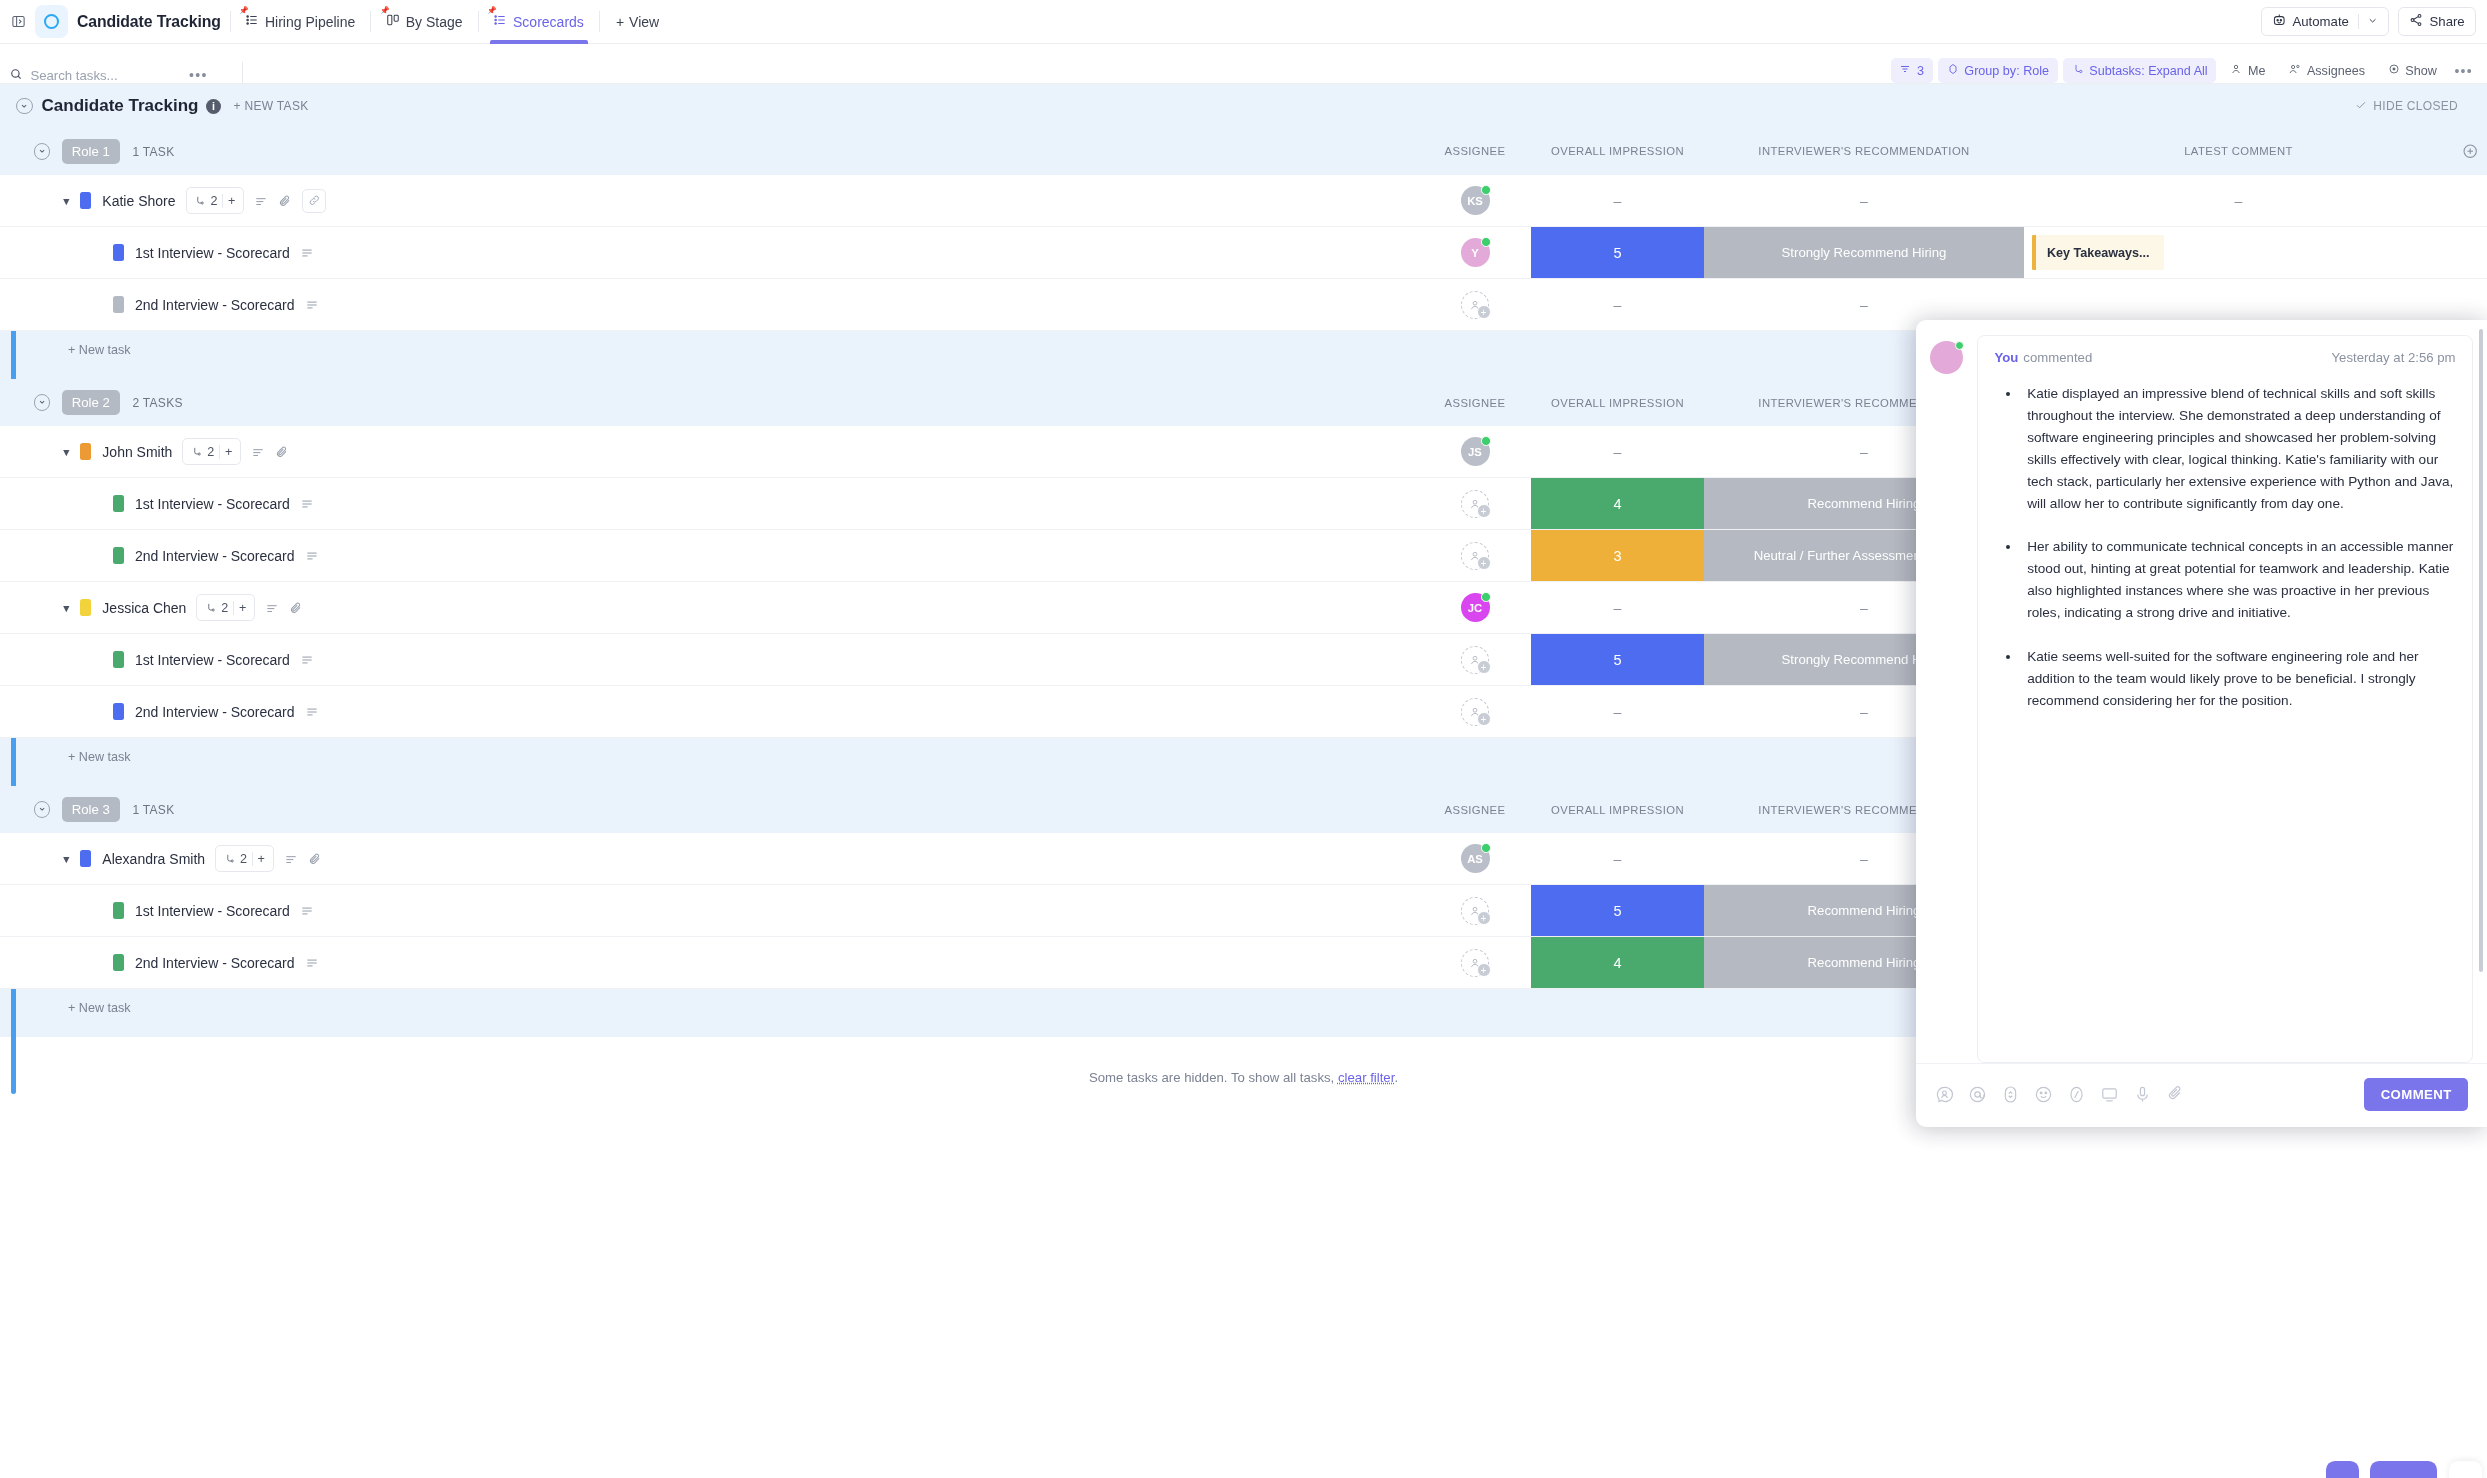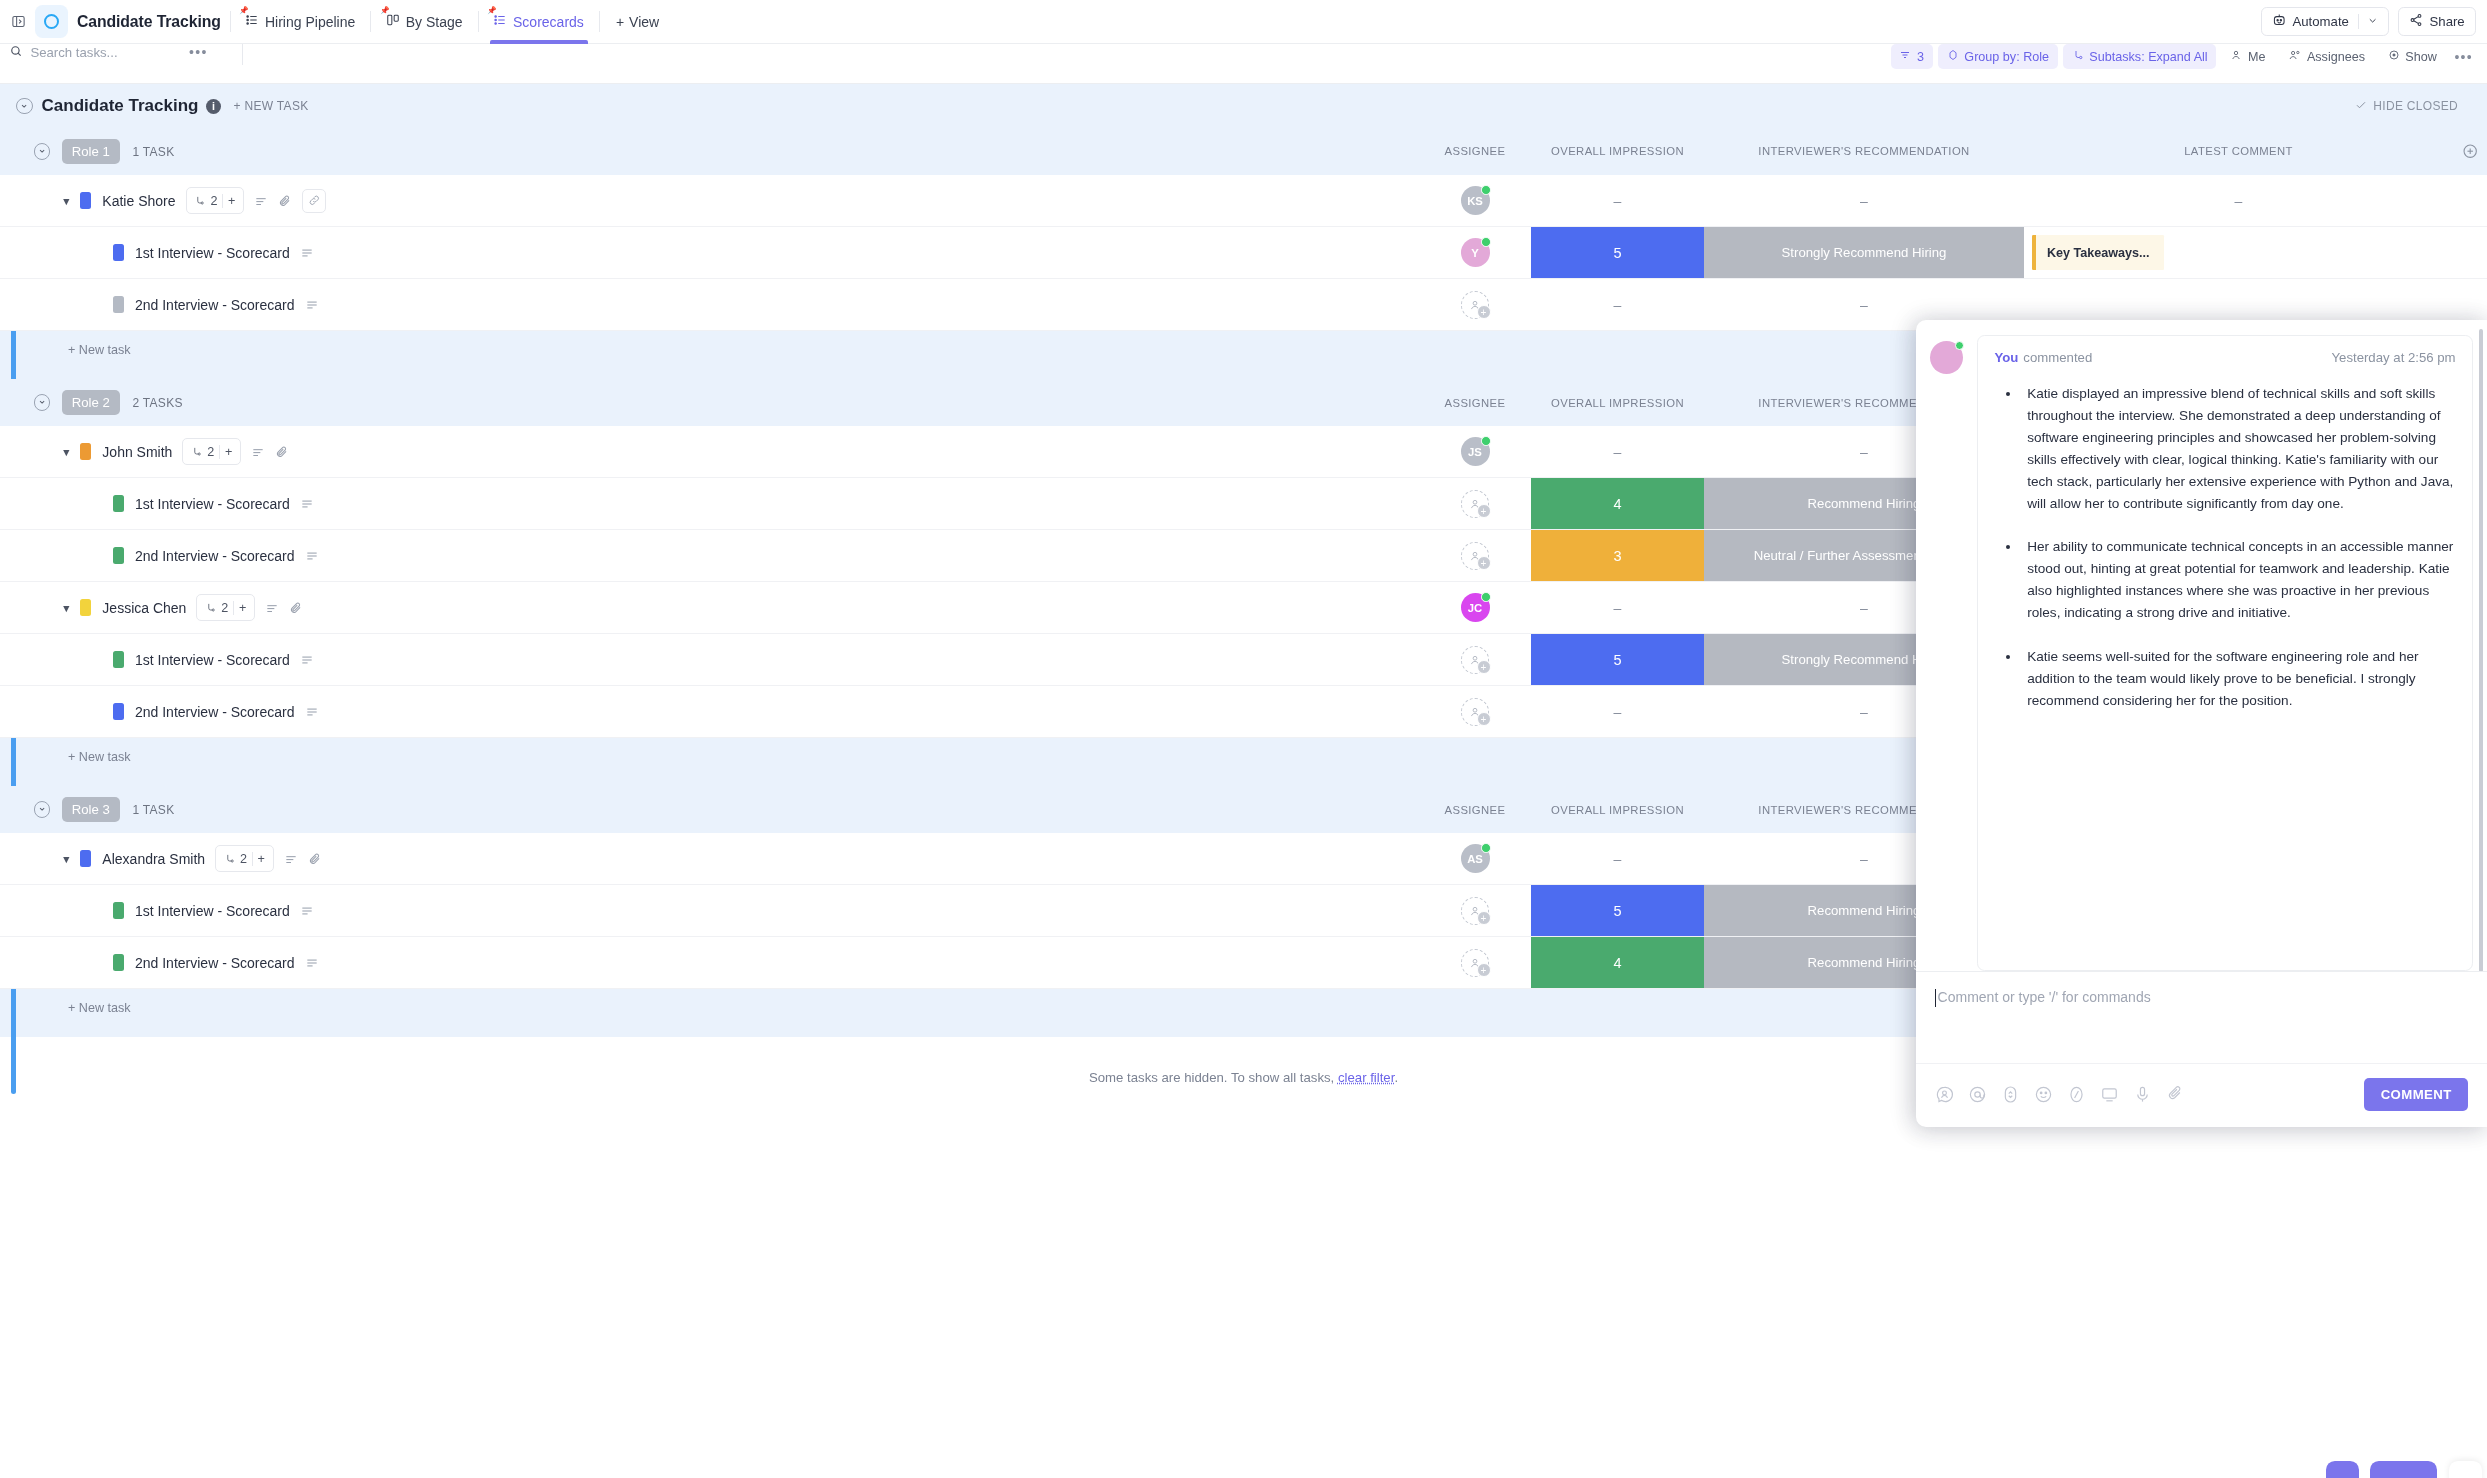--- a/index.html
+++ b/index.html
@@ -50,21 +50,21 @@
   .spacer { flex: 1 1 auto; }
   .btn-outline {
     display: flex; align-items: center; gap: 6.3px; height: 29px; padding: 0 10px;
     border: 0.6px solid #e4e6ec; border-radius: 5.7px; background: #fff;
     font-size: 13.2px; color: #2f3546; white-space: nowrap;
   }
   .btn-outline .divider { width: 0.6px; height: 15px; background: #e4e6ec; margin: 0 2.5px; }
 
   
   .filterbar {
-    height: 40px; display: flex; align-items: flex-start; padding: 0 14px 0 8.8px;
+    height: 40px; display: flex; align-items: flex-end; padding: 0 14px 0 8.8px;
     background: #fff; border-bottom: 0.6px solid #eceef1;
   }
   .search-wrap { display: flex; align-items: center; gap: 7.6px; width: 227px; }
   .search-input {
     border: none; outline: none; background: transparent; font-size: 13.2px; color: #2f3546;
     font-family: "Liberation Sans", sans-serif; width: 151px;
   }
   .search-input::placeholder { color: #9aa1ae; }
   .dots { color: #868d9c; font-size: 14px; letter-spacing: 1.3px; }
   .fb-sep { width: 0.6px; height: 21.4px; background: #e7e9ee; margin-left: 6.3px; }
@@ -976,26 +976,20 @@
         </div>
         <ul class="bullets">
           <li>Katie displayed an impressive blend of technical skills and soft skills throughout the interview. She demonstrated a deep understanding of software engineering principles and showcased her problem-solving skills effectively with clear, logical thinking. Katie's familiarity with our tech stack, particularly her extensive experience with Python and Java, will allow her to contribute significantly from day one.</li>
           <li>Her ability to communicate technical concepts in an accessible manner stood out, hinting at great potential for teamwork and leadership. Katie also highlighted instances where she was proactive in her previous roles, indicating a strong drive and initiative.</li>
           <li>Katie seems well-suited for the software engineering role and her addition to the team would likely prove to be beneficial. I strongly recommend considering her for the position.</li>
         </ul>
       </div>
       <div class="cp-scrollbar"></div>
     </div>
 
-    <div class="cp-input-wrap">
-      <div class="cp-input">
-        <span class="caret-bar"></span>
-        <span>Comment or type '/' for commands</span>
-      </div>
-    </div>
 
     <div class="cp-toolbar">
       <span class="tb-icon">
         <svg width="19" height="19" viewBox="0 0 24 24" fill="none" stroke="currentColor" stroke-width="1.5">
             <path d="M12 3a9 9 0 00-7 14.6V21l3-1.6A9 9 0 1012 3z"></path>
             <circle cx="12" cy="10" r="2.4"></circle>
             <path d="M8.2 16c.8-2 2.2-2.8 3.8-2.8s3 .8 3.8 2.8"></path>
           </svg>
       </span>
       <span class="tb-icon">

